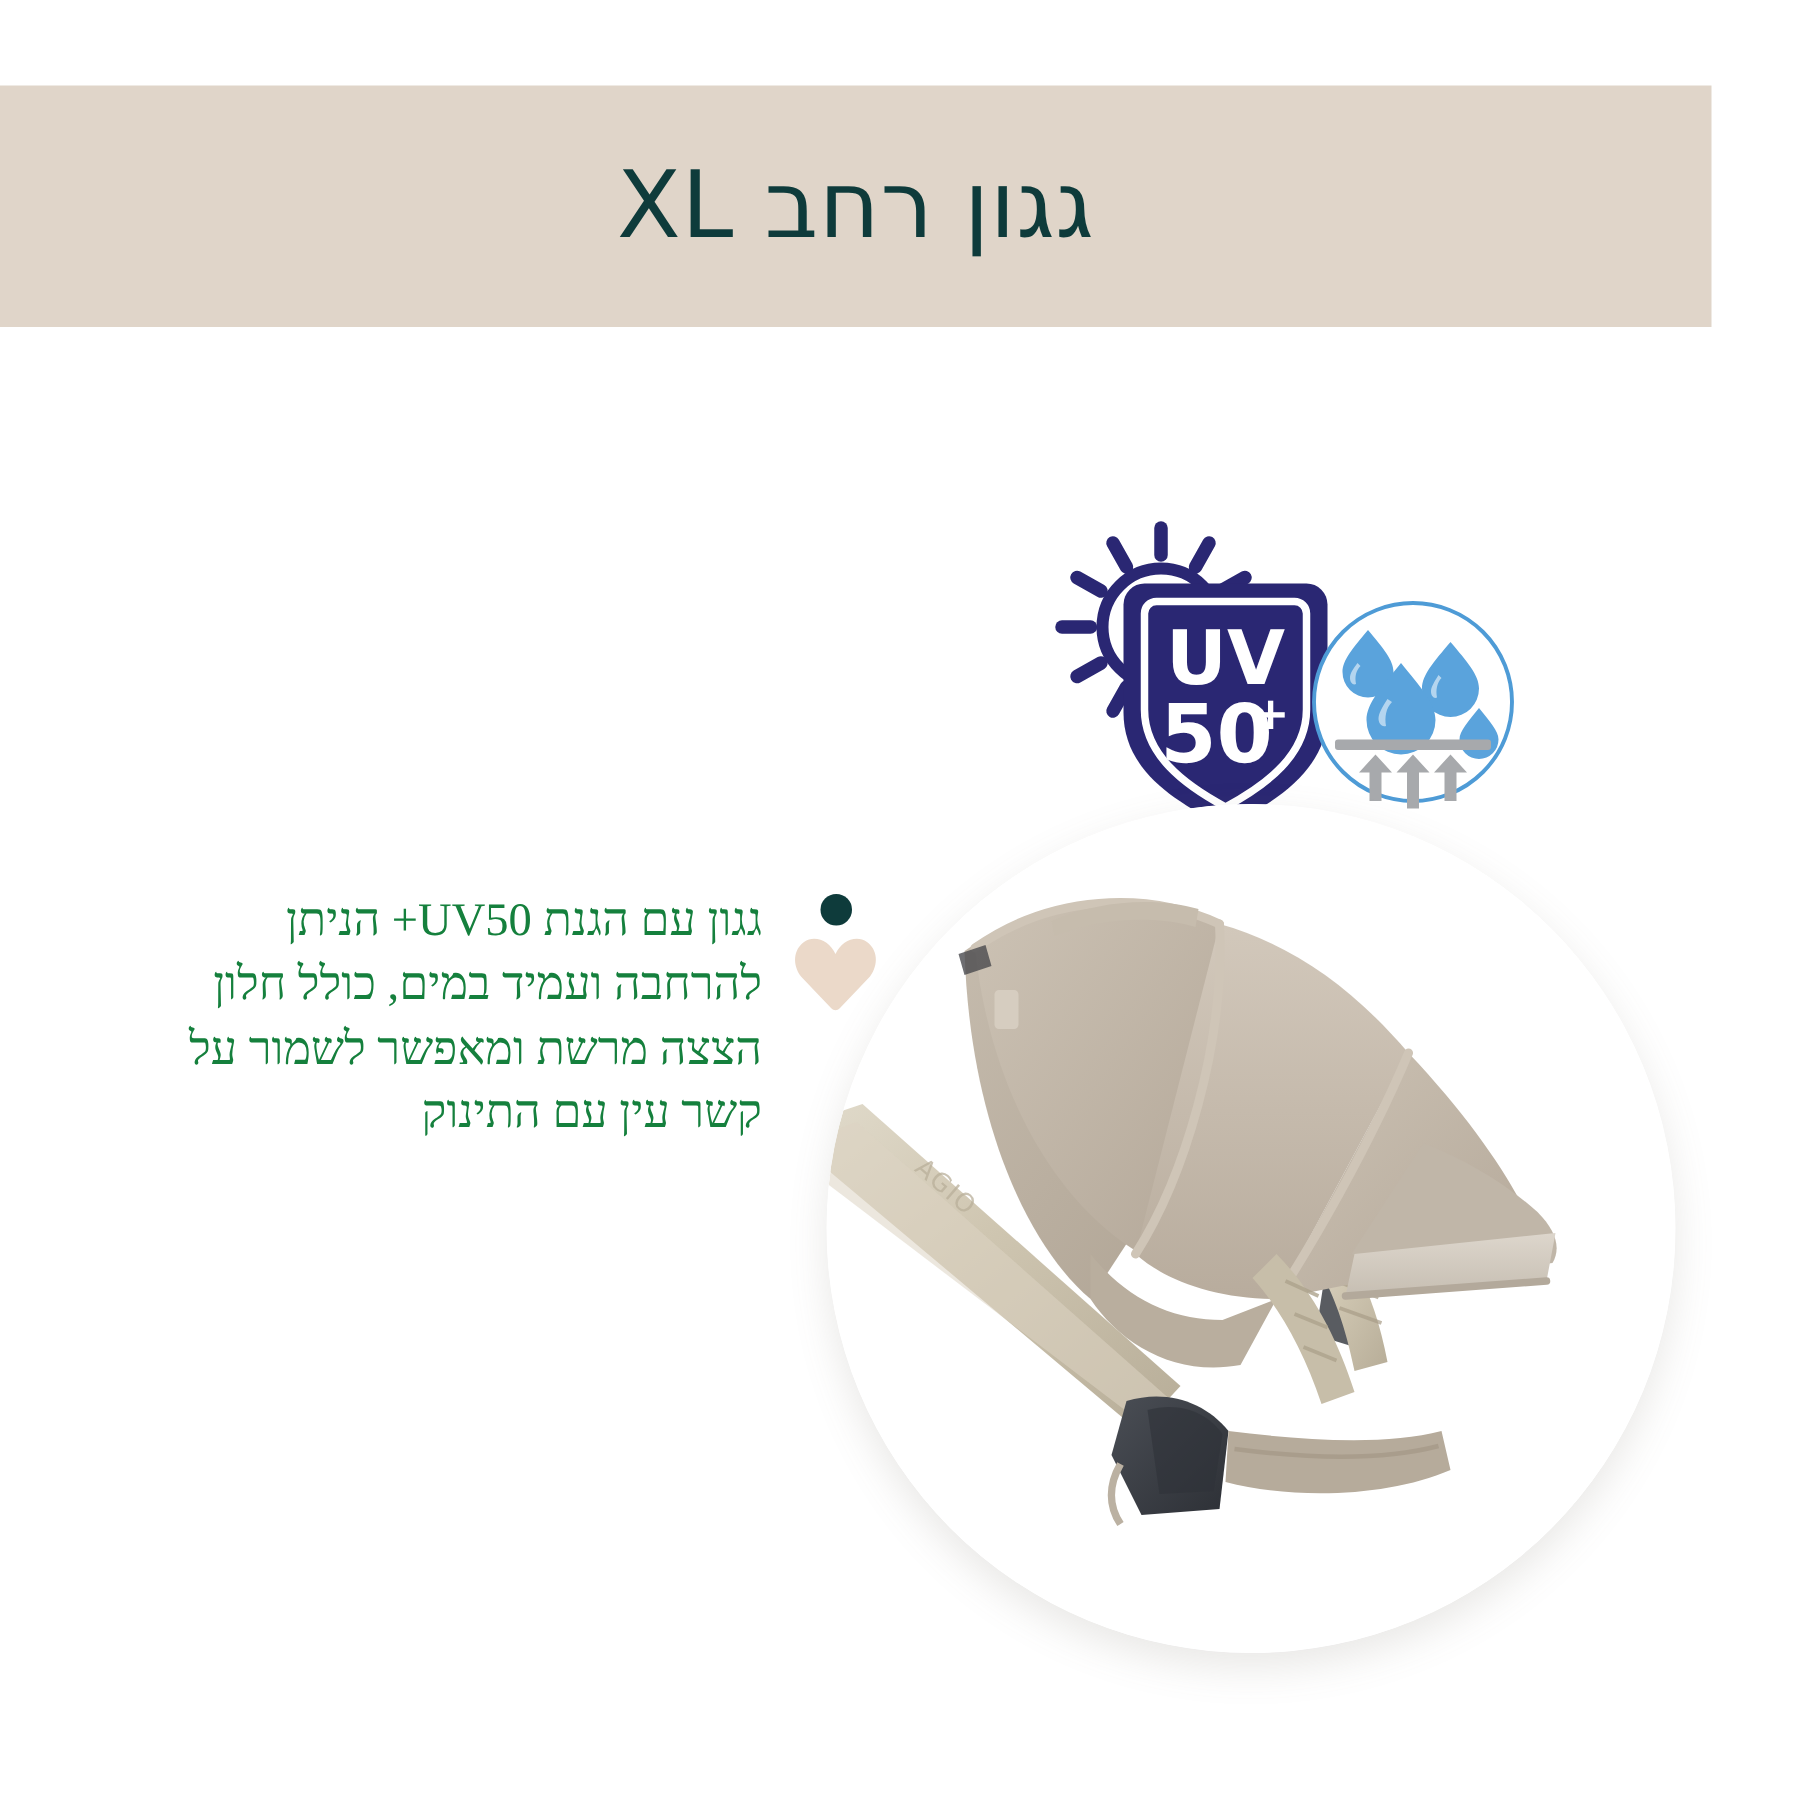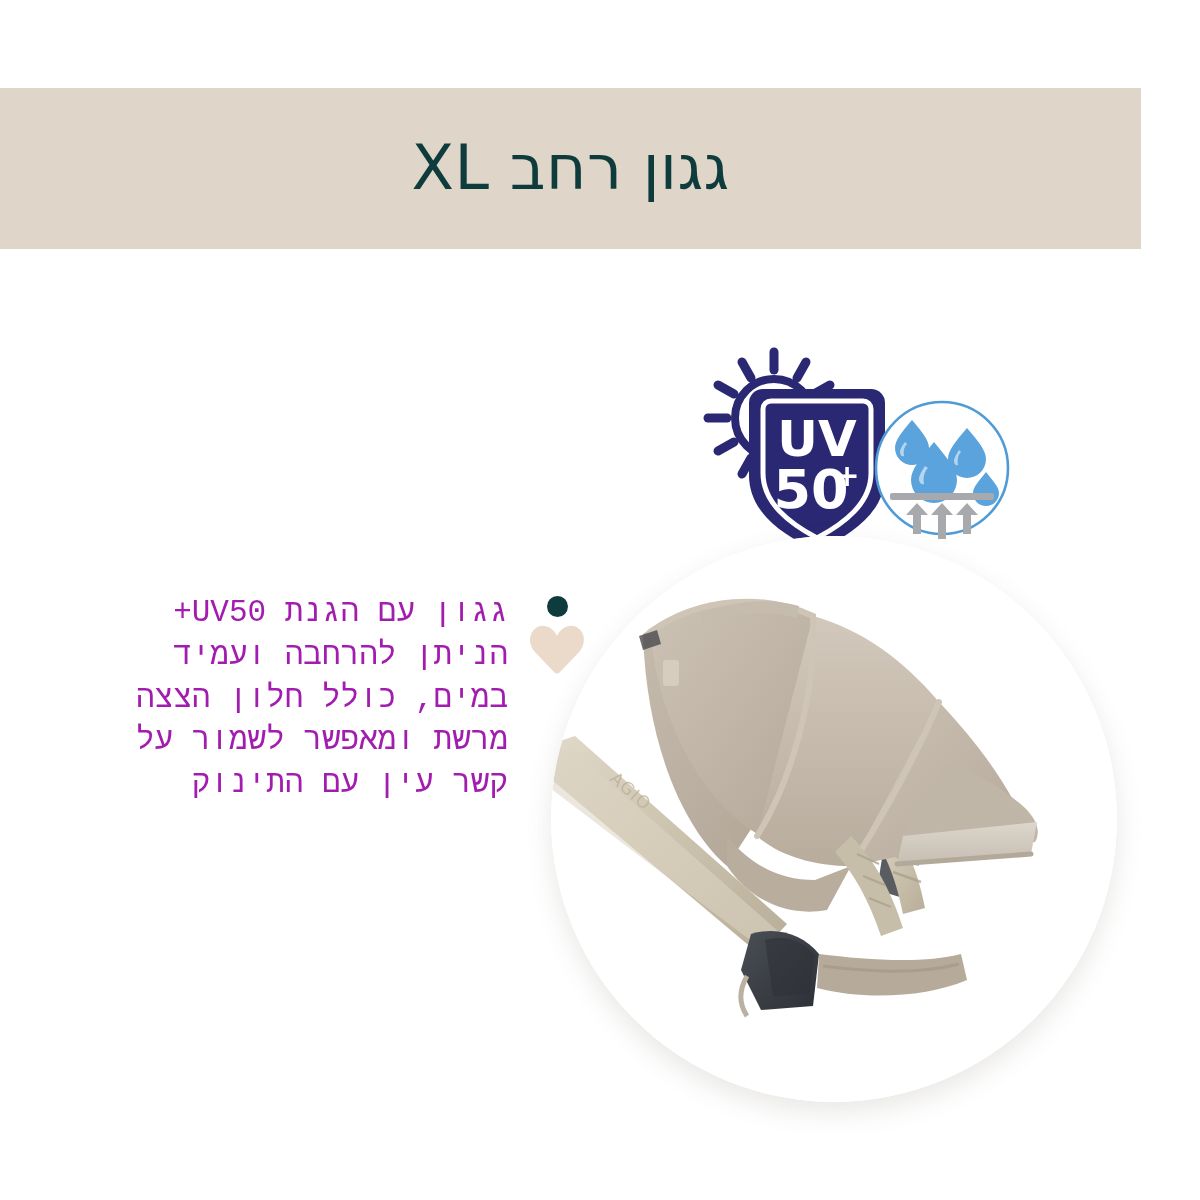--- a/index.html
+++ b/index.html
@@ -19,21 +19,20 @@
   .header-band {
     position: absolute;
     left: 0;
     top: 57px;
     width: 1141px;
     height: 161px;
     background: #E0D5C9;
     display: flex;
     align-items: center;
     justify-content: center;
-    margin-top: 31px;
   }
   .header-title {
     font-size: 62px;
     font-weight: 400;
     color: #0E3B3B;
     letter-spacing: 0.5px;
     direction: rtl;
     unicode-bidi: isolate;
     line-height: 1.1;
     font-family: "DejaVu Sans", "Liberation Sans", sans-serif;
@@ -70,26 +69,26 @@
   .bullet-icon .heart {
     position: absolute;
     left: 2px;
     top: 26px;
     width: 58px;
     height: 52px;
   }
   .desc-text {
     direction: rtl;
     text-align: right;
-    color: #a21caf;
+    color: #15803d;
     font-size: 31px;
     line-height: 1.38;
     font-weight: 400;
     width: 392px;
-    font-family: Liberation Mono, monospace;
+    font-family: Liberation Serif, serif;
   }
 
   
   .photo-circle {
     position: absolute;
     left: 551px;
     top: 536px;
     width: 566px;
     height: 566px;
     border-radius: 50%;

